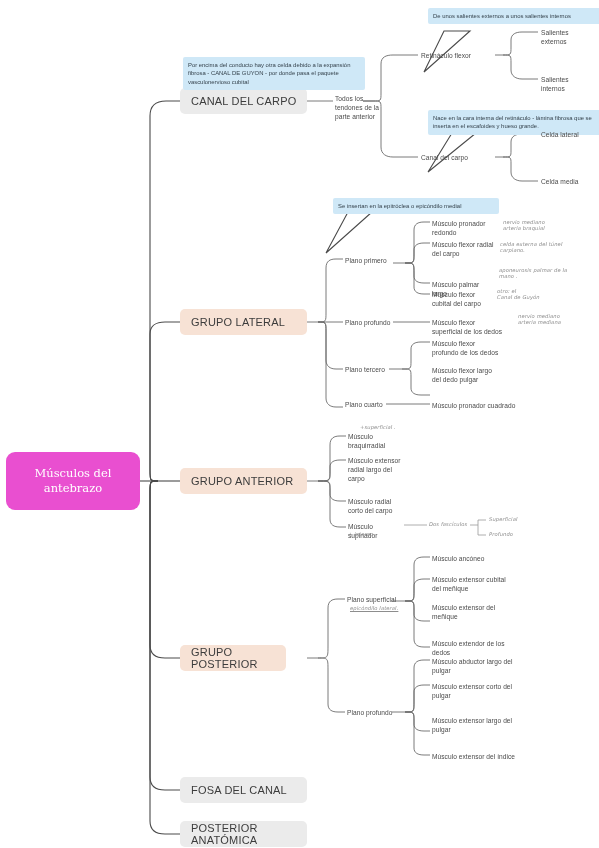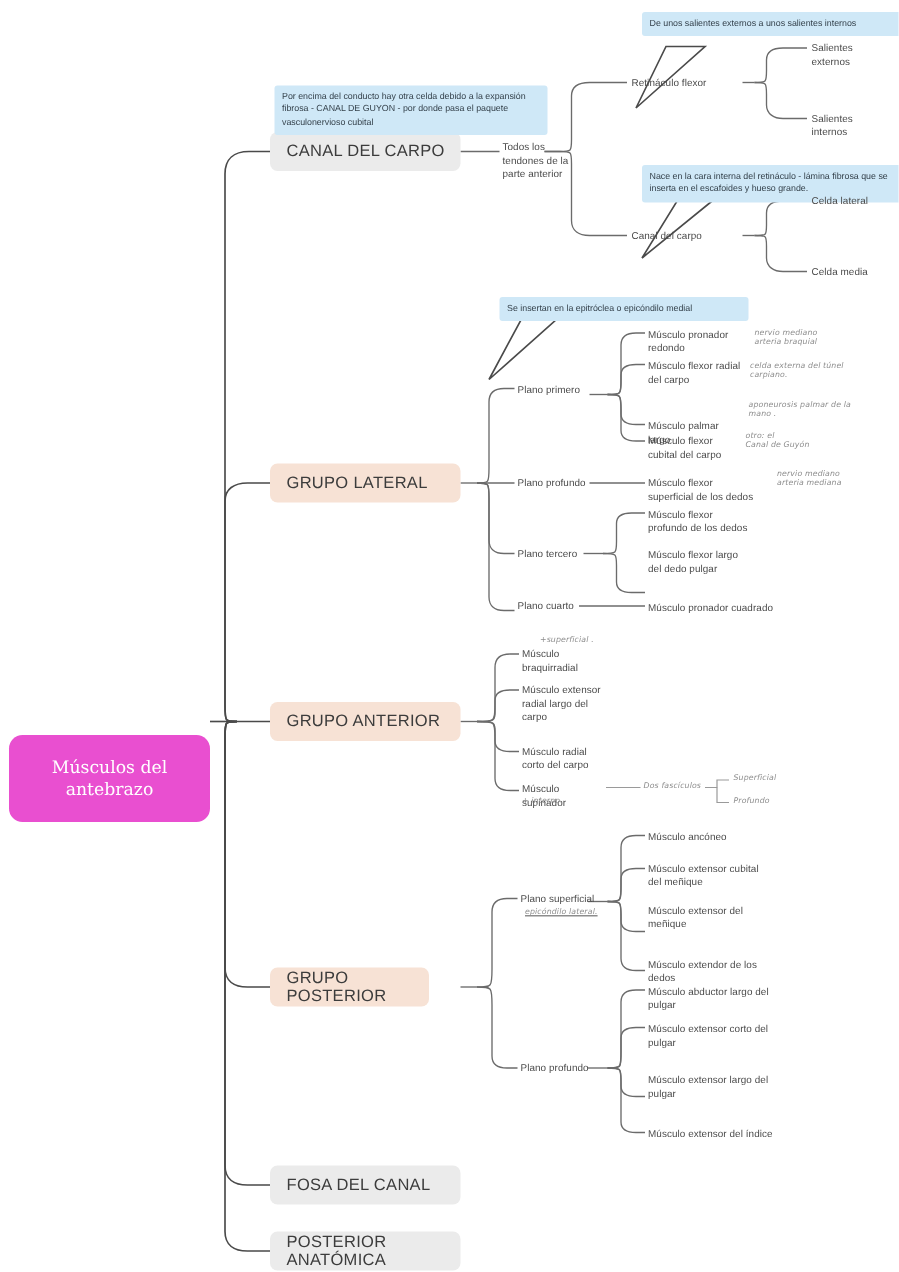--- a/index.html
+++ b/index.html
@@ -18,21 +18,20 @@
   svg.links .hand{stroke:#9a9a9a;stroke-width:0.8;}
 
   .node{position:absolute;box-sizing:border-box;}
 
   .root{
     left:6px;top:452px;width:134px;height:58px;
     background:#e94fd0;border-radius:9px;
     color:#ffffff;display:flex;align-items:center;justify-content:center;
     text-align:center;font-size:11.5px;line-height:15px;
     font-family:"DejaVu Serif", serif;
-    margin-top:38px;
   }
 
   .lvl1{
     border-radius:5px;display:flex;align-items:center;
     padding-left:11px;font-size:11px;letter-spacing:.2px;
     color:#3c3c3c;height:26px;
   }
   .grey{background:#ebebeb;}
   .peach{background:#f7e2d5;}
 

